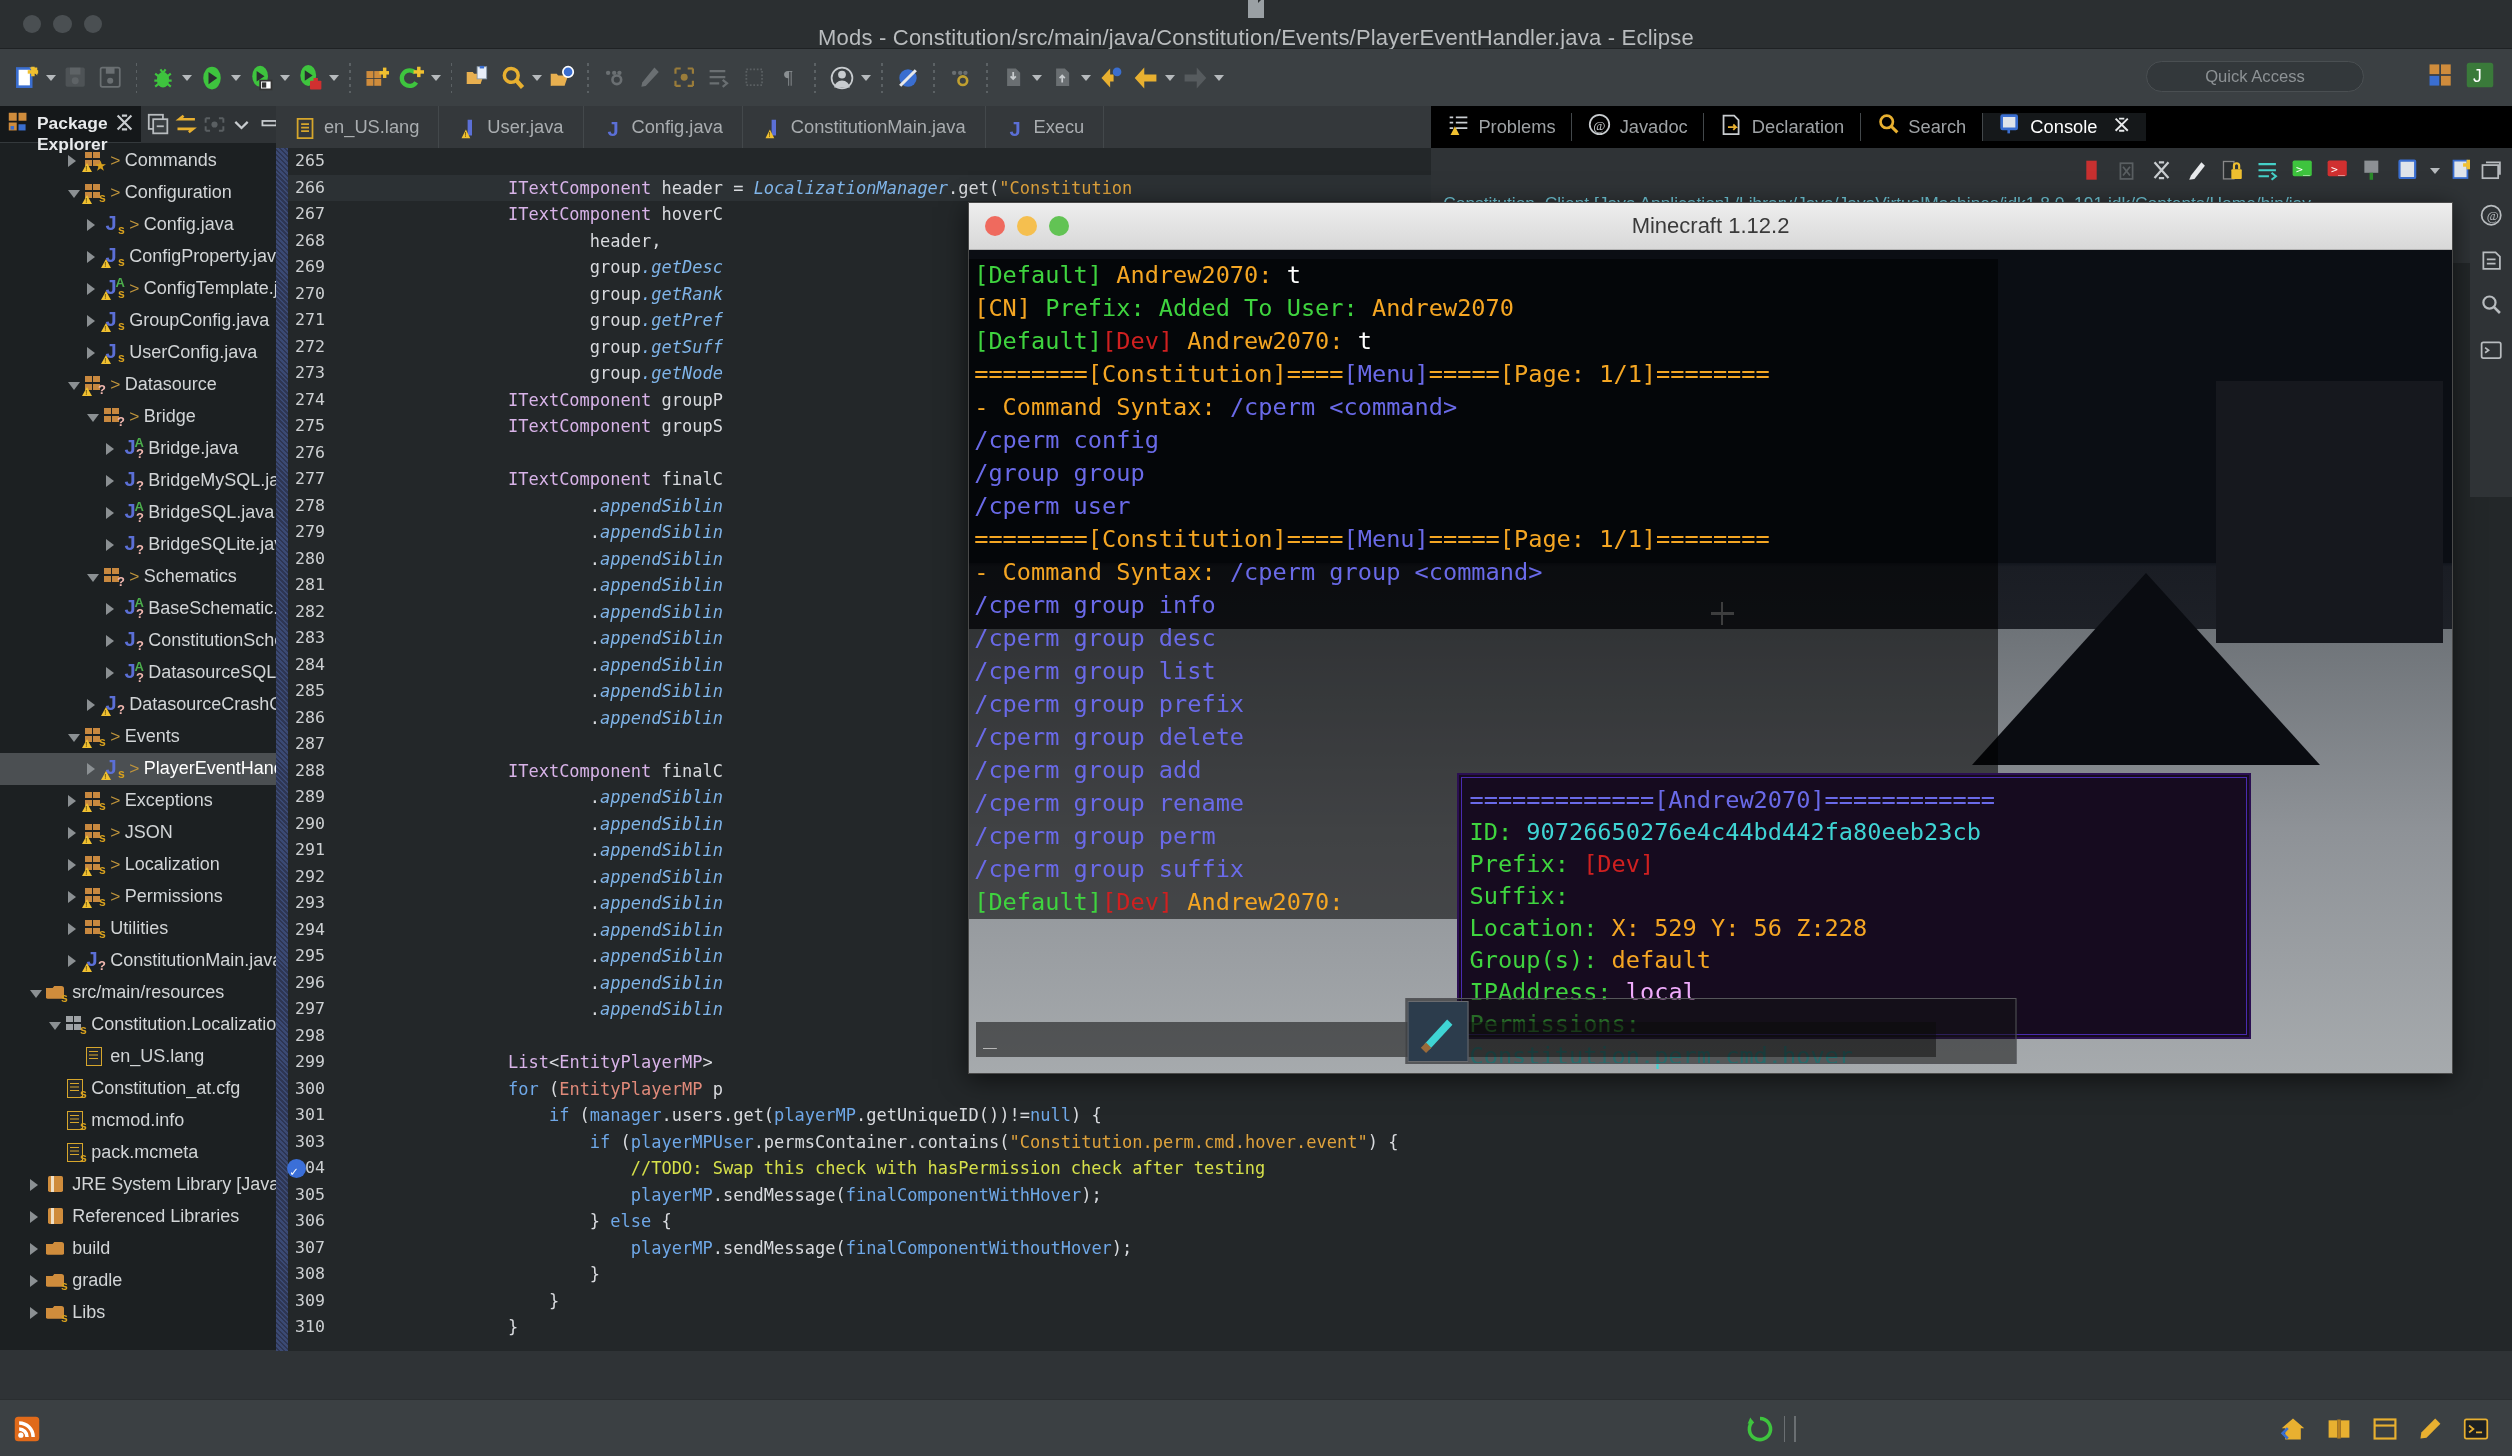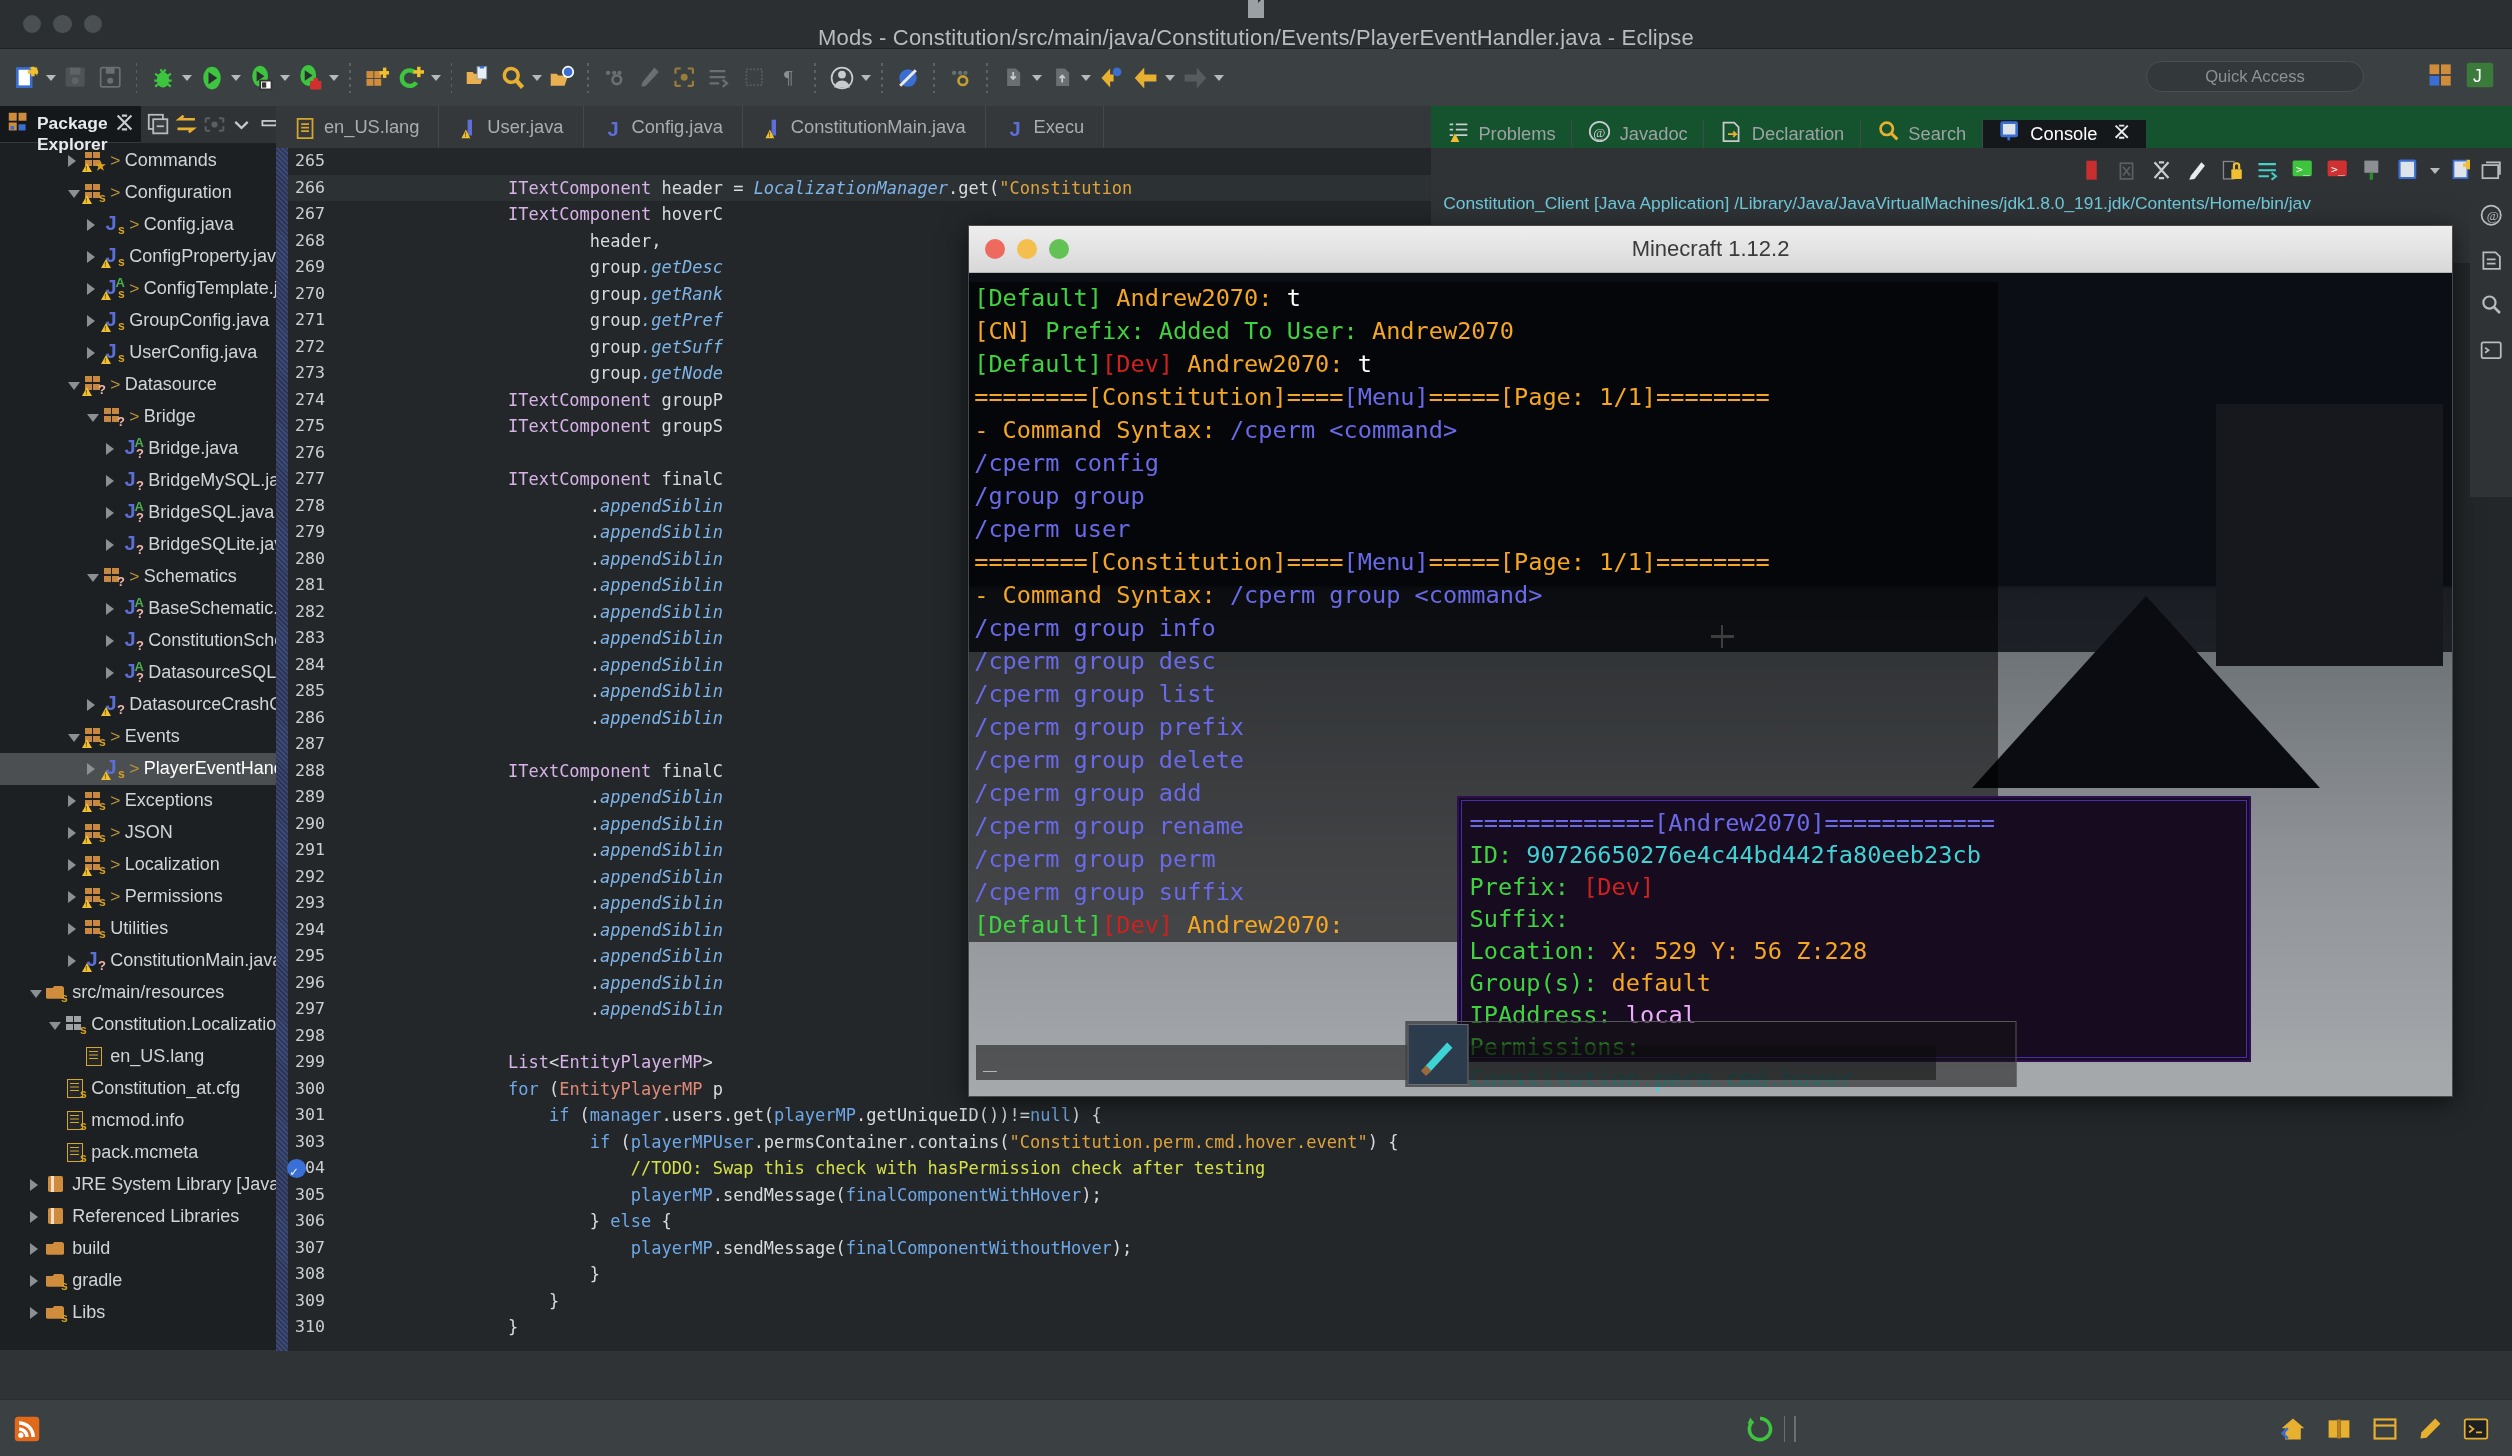--- a/index.html
+++ b/index.html
@@ -125,31 +125,31 @@
   .fn { color:#d8dade; }
   .var{ color:#6fa8e8; }
   .str{ color:#e0a33c; }
   .cm { color:#d6e04a; }
   .ty { color:#e08a7a; }
   .pl { color:#d8b3e8; }
   .kr { color:#6fa8e8; }
 
   
   .rviews { position:absolute; left:1431px; top:106px; right:0; height:157px; background:#2f3336; }
-  .rtabs { height:42px; display:flex; align-items:flex-end; background:#14532d; }
+  .rtabs { height:42px; display:flex; align-items:center; background:#000000; }
   .rtab { display:flex;align-items:center;gap:8.7px;padding:0 15.7px;color:#9ea2a5;font-size:18.3px;
           border-right:0.9px solid #43484b; }
   .rtab.active { background:#15181a; color:#fff; border-right:none; }
   .rtoolbar { height:45px; display:flex; align-items:center; justify-content:flex-end; padding-right:15.7px; gap:5.2px; }
   .rt-ic { width:30px;height:30px;display:flex;align-items:center;justify-content:center; }
   .console-line { color:#6fc8d8; font-size:17.4px; padding-left:12.2px; white-space:nowrap; overflow:hidden; }
 
   
   .mcwin { position:absolute; left:968px; top:202px; width:1485px; height:872px;
-           background:#0a0a0a; border:0.9px solid #4a4a4a; box-shadow:0 5.2px 24.4px rgba(0,0,0,.6);margin-top:23px; }
+           background:#0a0a0a; border:0.9px solid #4a4a4a; box-shadow:0 5.2px 24.4px rgba(0,0,0,.6); }
   .mcbar { height:47px; background:linear-gradient(#eeeeee,#d8d8d8); display:flex; align-items:center;
            border-bottom:0.9px solid #b4b4b4; position:relative; }
   .mcbar .tr { display:flex; gap:12.2px; margin-left:15.7px; }
   .mcbar .tr i { width:20px;height:20px;border-radius:50%;display:block; }
   .mctitle { position:absolute; left:0;right:0; text-align:center; font-size:22px; color:#3a3a3a; }
   .mcbody { position:absolute; left:0; right:0; top:47px; bottom:0; overflow:hidden;
             background:linear-gradient(#0c0f16 0%, #11151d 38%, #1a1d24 38.5%, #23262c 60%, #3a3d42 100%); }
   .sky { position:absolute; left:0;top:0;right:0;height:38%; background:#0b0e14; }
   .ground { position:absolute; left:0;top:46%;right:0;bottom:0;
             background:linear-gradient(#6e7378,#8e9297 45%,#a6aaad); }

